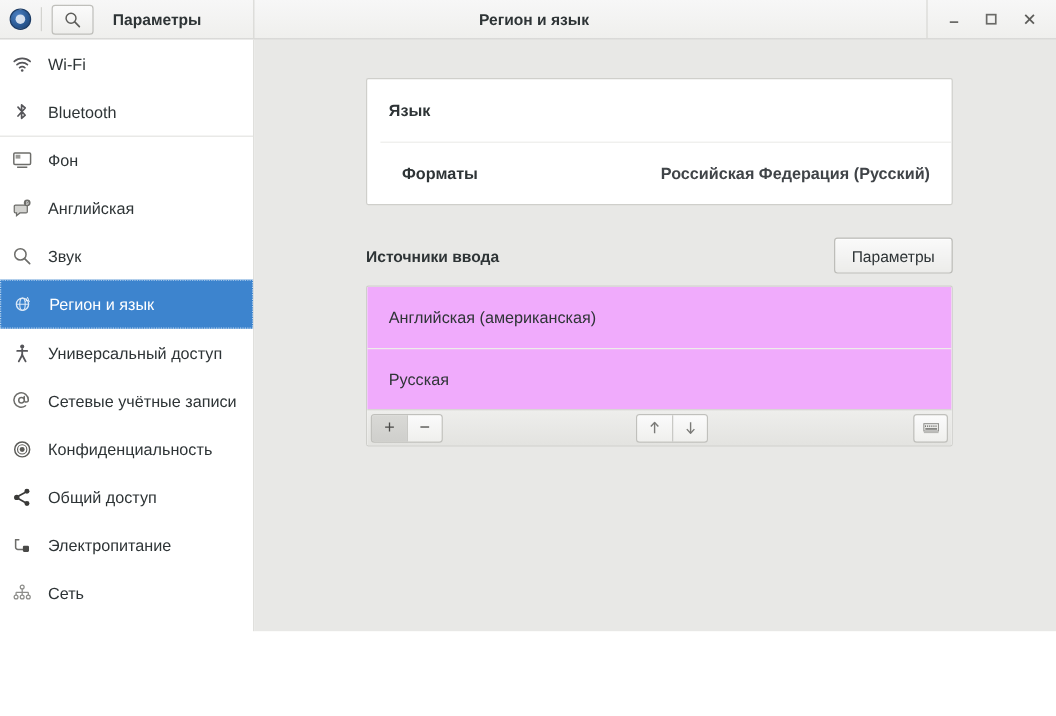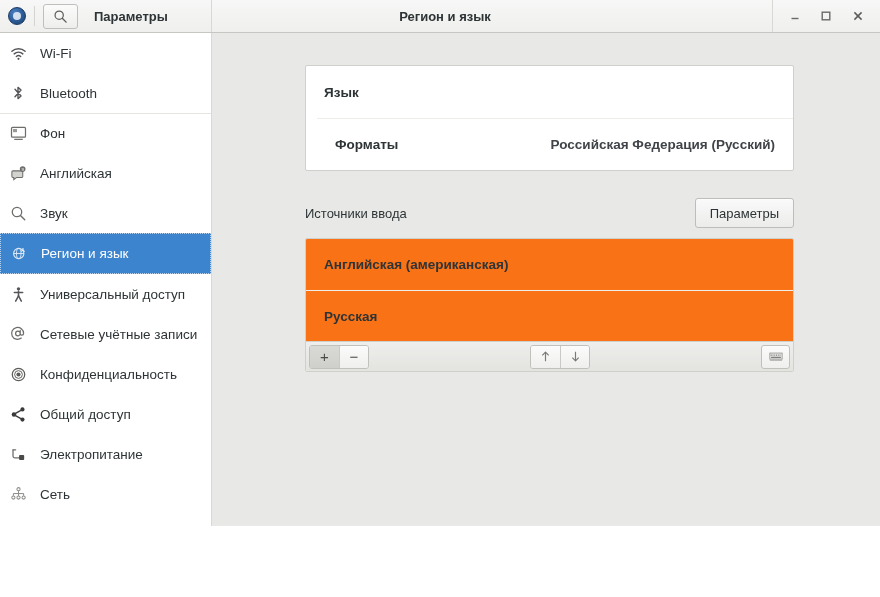--- a/index.html
+++ b/index.html
@@ -203,21 +203,21 @@
   
   .section-head {
     display: flex;
     align-items: center;
     margin-top: 26px;
     margin-bottom: 9px;
     height: 32px;
   }
   .section-title {
     font-size: 13px;
-    font-weight: normal;
+    font-weight: bold;
     color: #2e3436;
   }
   .btn {
     margin-left: auto;
     height: 30px;
     padding: 0 14px;
     border: 1px solid #bdbdb9;
     border-radius: 3px;
     background: linear-gradient(180deg, #fafafa 0%, #ececea 100%);
     font-size: 13px;
@@ -231,22 +231,21 @@
   
   .src-list { }
   .src-row {
     height: 51px;
     display: flex;
     align-items: center;
     padding: 0 18px;
     font-size: 13.5px;
     color: #2e3436;
     cursor: default;
-    background: #f97316;
-    font-weight: bold;
+    background: #f0abfc;
   }
   .src-row + .src-row {
     border-top: 1px solid #ededea;
   }
 
   
   .toolbar {
     height: 30px;
     background: linear-gradient(180deg, #eeeeec 0%, #e3e3e0 100%);
     border-top: 1px solid #cfcfcb;

